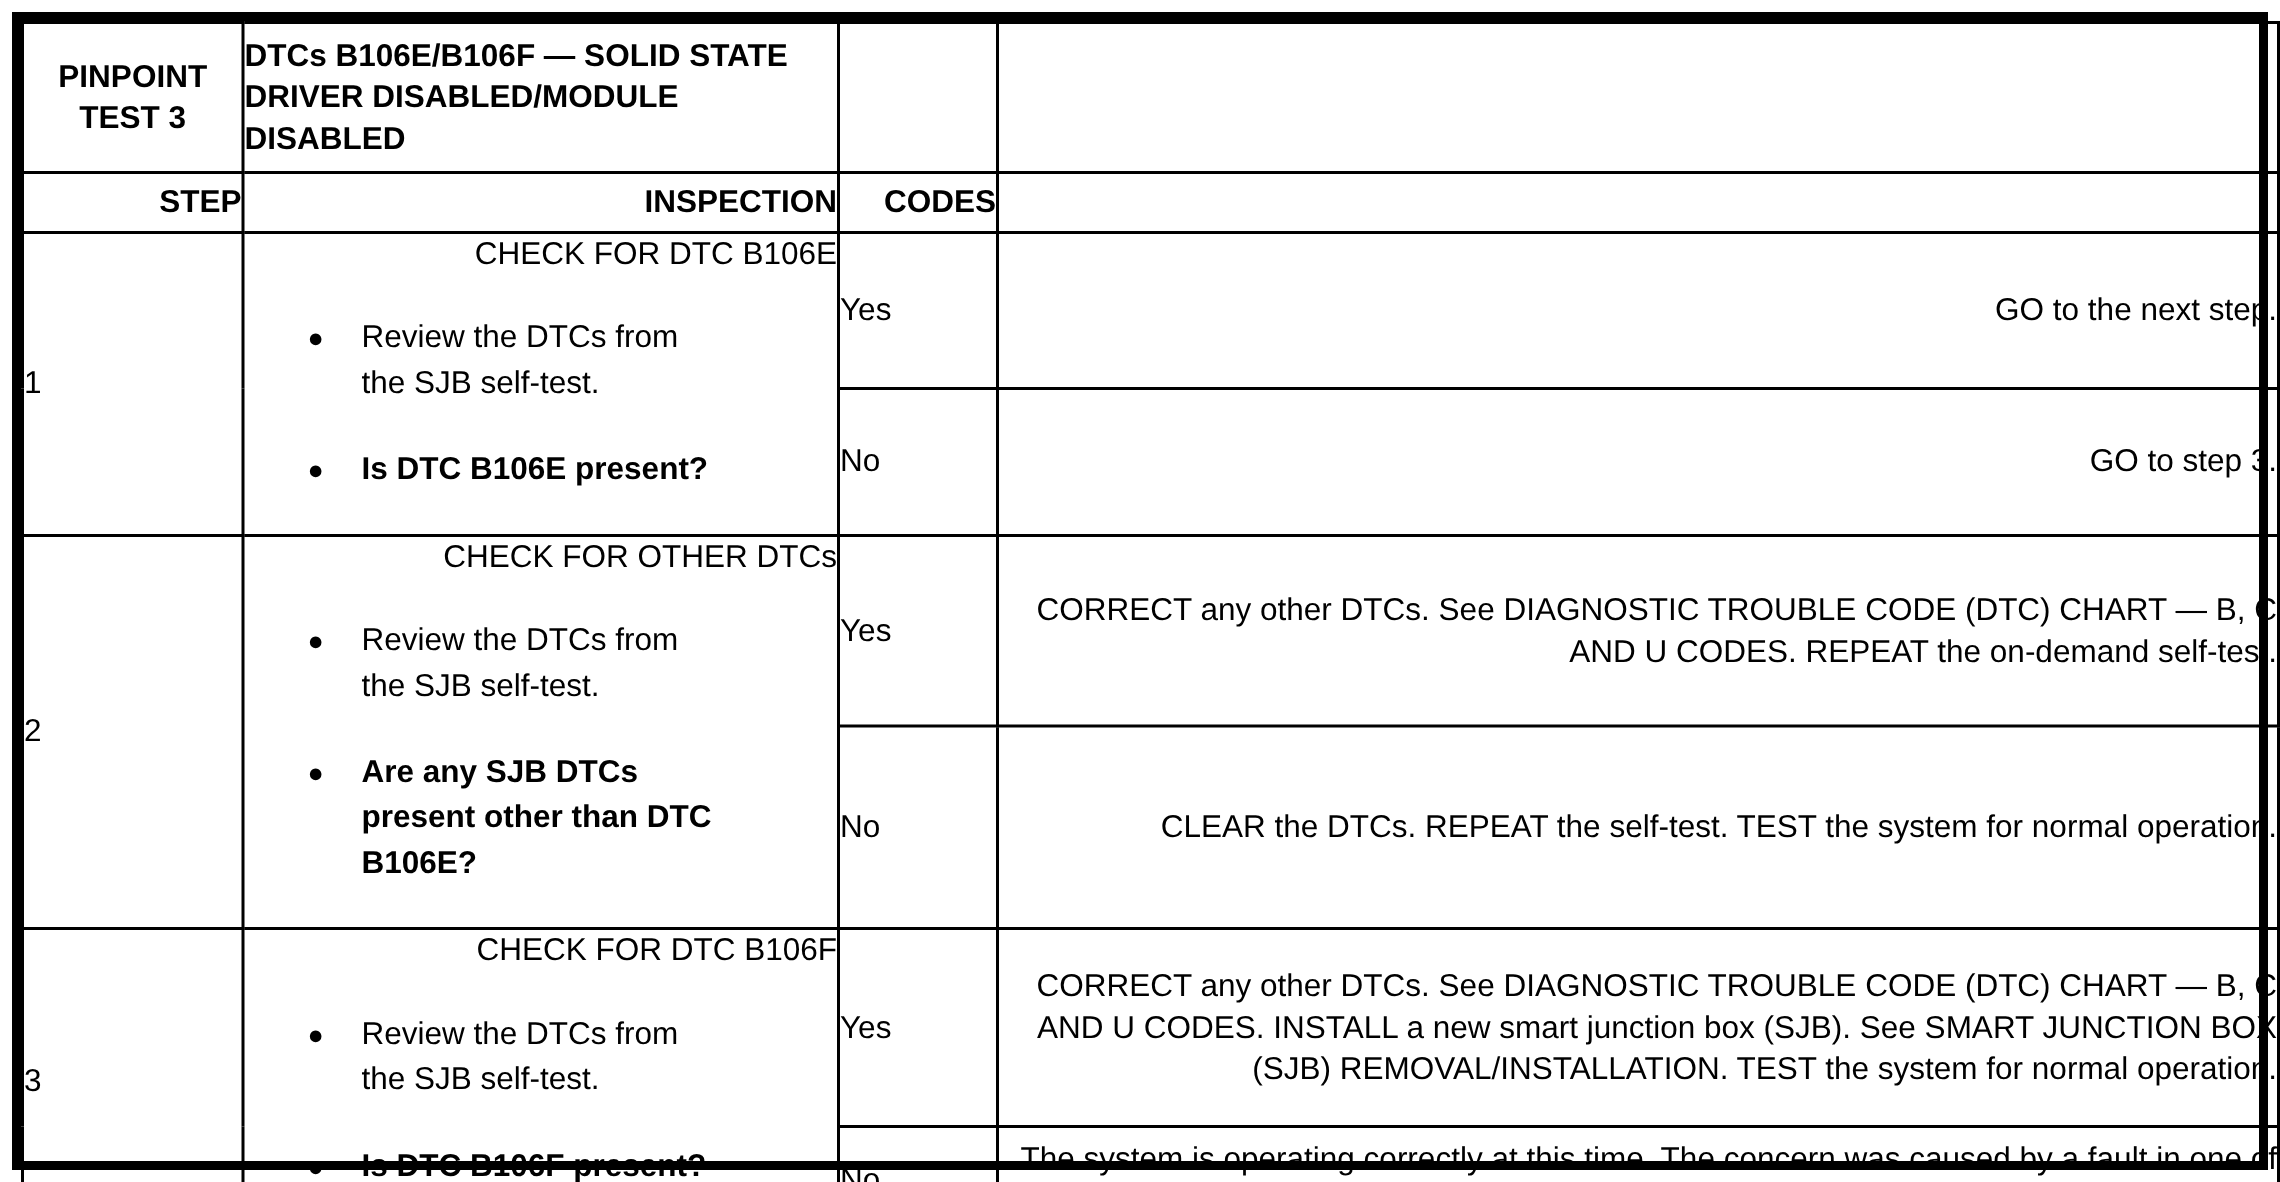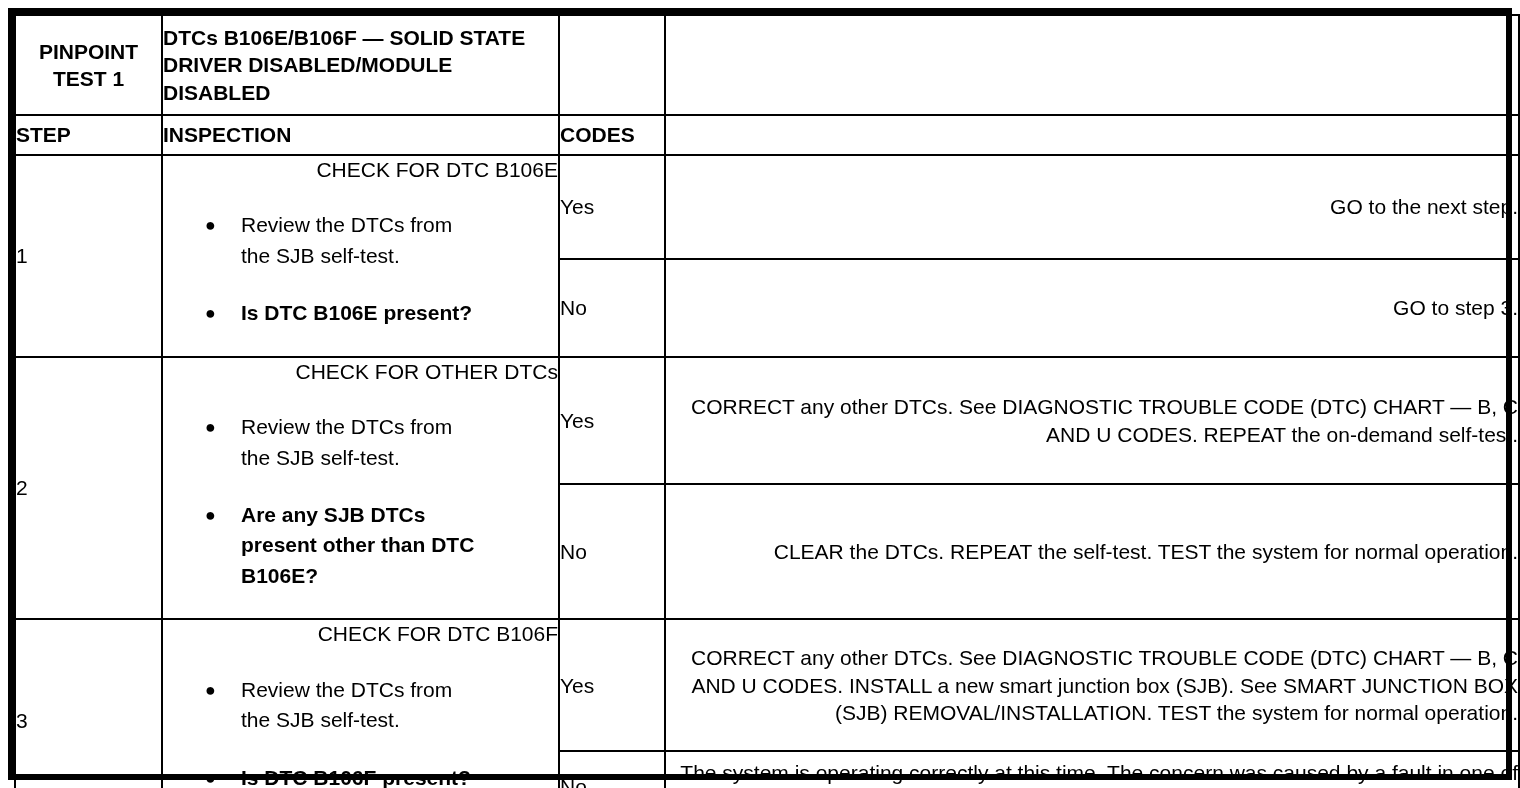--- a/index.html
+++ b/index.html
@@ -47,21 +47,21 @@
   td.bold, .bold { font-weight: bold; }
   td.test-id {
     font-weight: bold; font-size: 23px; text-align: center; line-height: 1.35;
     padding: 0 10px;
   }
   td.test-title {
     font-weight: bold; font-size: 23px; text-align: left; line-height: 1.3;
     padding: 0 14px;
   }
   td.colhead {
-    font-weight: bold; font-size: 22px; text-align: left;
+    font-weight: bold; font-size: 22px; text-align: right;
   }
   td.step-num {
     vertical-align: middle; text-align: left;
     padding-left: 4px;
   }
   td.insp {
     vertical-align: top; text-align: left;
     padding: 7px 8px 6px 5px;
   }
   .insp-title { margin-bottom: 27px; text-align: right; }
@@ -94,21 +94,21 @@
   <table class="pp">
     <colgroup>
       <col class="c1">
         <col class="c2">
         <col class="c3">
         <col class="c4">
     </colgroup>
 
     <tbody>
         <tr class="r-title">
-      <td class="test-id">PINPOINT TEST 1</td>
+      <td class="test-id">PINPOINT TEST 3</td>
       <td class="test-title">DTCs B106E/B106F — SOLID STATE DRIVER DISABLED/MODULE DISABLED</td>
       <td></td>
       <td></td>
     </tr>
 
     <tr class="r-colhead">
       <td class="colhead">STEP</td>
       <td class="colhead">INSPECTION</td>
       <td class="colhead">CODES</td>
       <td></td>

